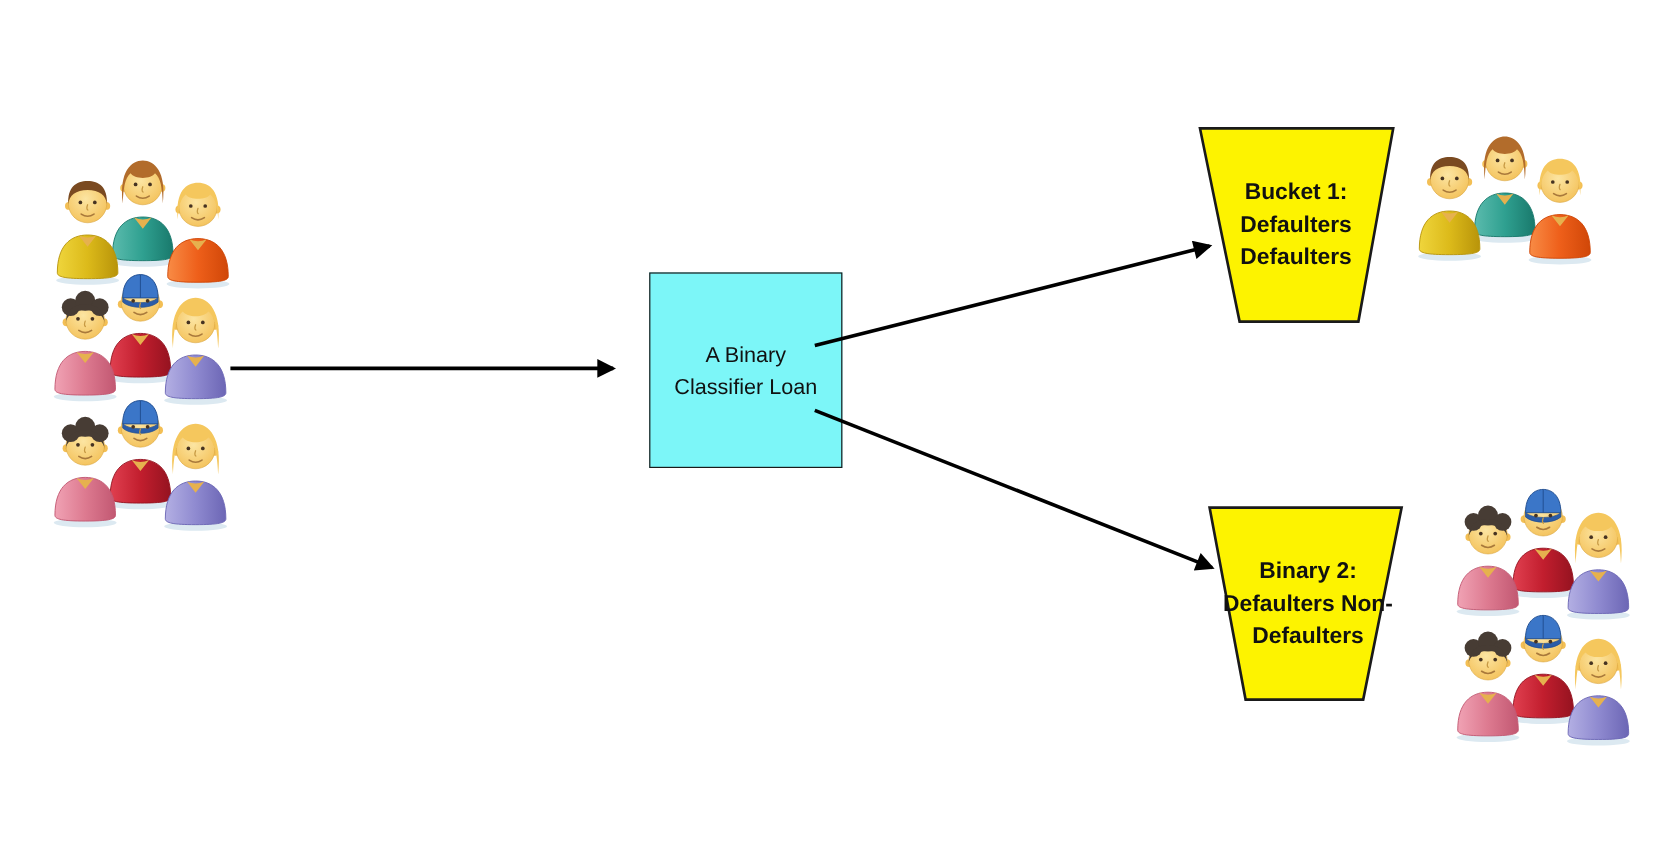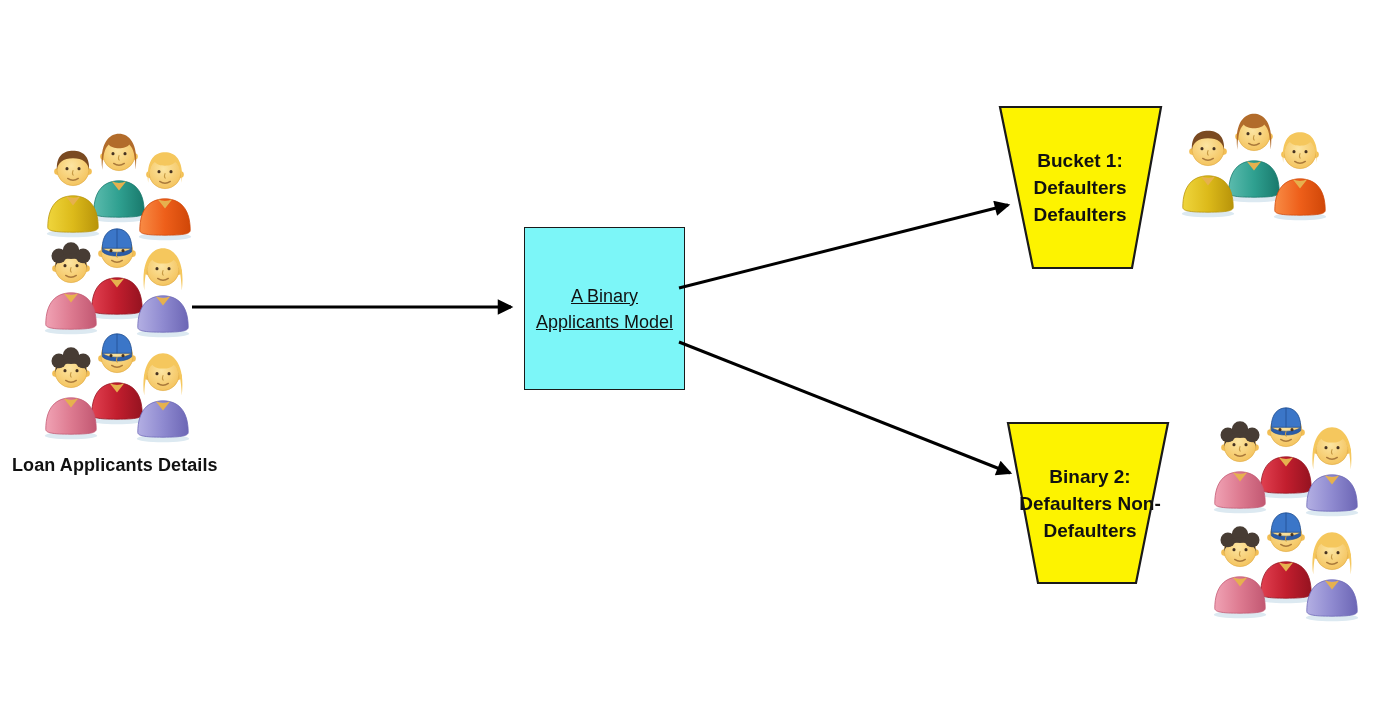--- a/index.html
+++ b/index.html
@@ -15,24 +15,24 @@
   #g-applicants-2{left:36px;top:224px;}
   #g-applicants-3{left:36px;top:329px;}
   #g-bucket1-people{left:1173px;top:107px;}
   #g-bucket2-people-1{left:1205px;top:403px;}
   #g-bucket2-people-2{left:1205px;top:508px;}
   .caption{
     position:absolute;left:12px;top:455px;width:240px;
     font-size:18px;font-weight:700;color:#111;letter-spacing:0.1px;
   }
   .classifier{
-    position:absolute;left:524px;top:227px;width:161px;height:163px;
+    position:absolute;left:541px;top:227px;width:161px;height:163px;
     border:1.6px solid #1a1a1a;box-sizing:border-box;z-index:4;
     display:flex;flex-direction:column;align-items:center;justify-content:center;
-    font-size:18px;line-height:26px;color:#111;text-align:center;text-decoration:underline;
+    font-size:18px;line-height:26px;color:#111;text-align:center;
   }
   .bucket{position:absolute;width:180px;height:168px;z-index:4;}
   #bucket-1{left:990px;top:103px;}
   #bucket-2{left:1000px;top:419px;}
   .bucket-shape{position:absolute;left:0;top:0;overflow:visible;}
   .bucket-shape polygon{stroke-width:2.2;}
   .bucket-text{
     position:absolute;left:0;top:0;right:0;bottom:0;
     display:flex;flex-direction:column;align-items:center;justify-content:center;
     font-size:19px;line-height:27px;font-weight:600;color:#111;
@@ -299,25 +299,24 @@
   <circle cx="36" cy="28.5" r="16.5" fill="url(#fg9)" stroke="#D9A43F" stroke-width="0.5"></circle>
   <path d="M16.6,50 C12.8,18 25,6.4 36,6.4 C47,6.4 59.2,18 55.4,50 C54.8,35 52.8,22 47,18.2 C43.4,23.6 28.6,23.6 25,18.2 C19.2,22 17.2,35 16.6,50 Z" fill="#F5C75D"></path>
   <circle cx="29.8" cy="27.5" r="1.6" fill="#463322"></circle>
   <circle cx="42.2" cy="27.5" r="1.6" fill="#463322"></circle>
   <path d="M36,29.5 q-1.3,3.5 0.2,4.6" stroke="#C79A44" stroke-width="1.1" fill="none" stroke-linecap="round"></path>
   <path d="M30.5,37.5 Q36,41.3 41.5,37.5" stroke="#A9793B" stroke-width="1.4" fill="none" stroke-linecap="round"></path>
   </svg>
       </div>
     </div>
 
-  <div class="caption">Loan Applicants Details</div>
 
   <div class="classifier" style="background: rgb(124, 246, 248);">
     <div>A Binary</div>
-    <div>Applicants Model</div>
+    <div>Classifier Loan</div>
   </div>
 
   <div class="bucket" id="bucket-1">
     <svg class="bucket-shape" width="180" height="168" viewBox="0 0 180 168">
       <polygon points="10,4 171,4 142,165 43,165" fill="#FDF300" stroke="#1A1A1A"></polygon>
     </svg>
     <div class="bucket-text">
       <div>Bucket 1:</div>
       <div>Defaulters</div>
       <div>Defaulters</div>

